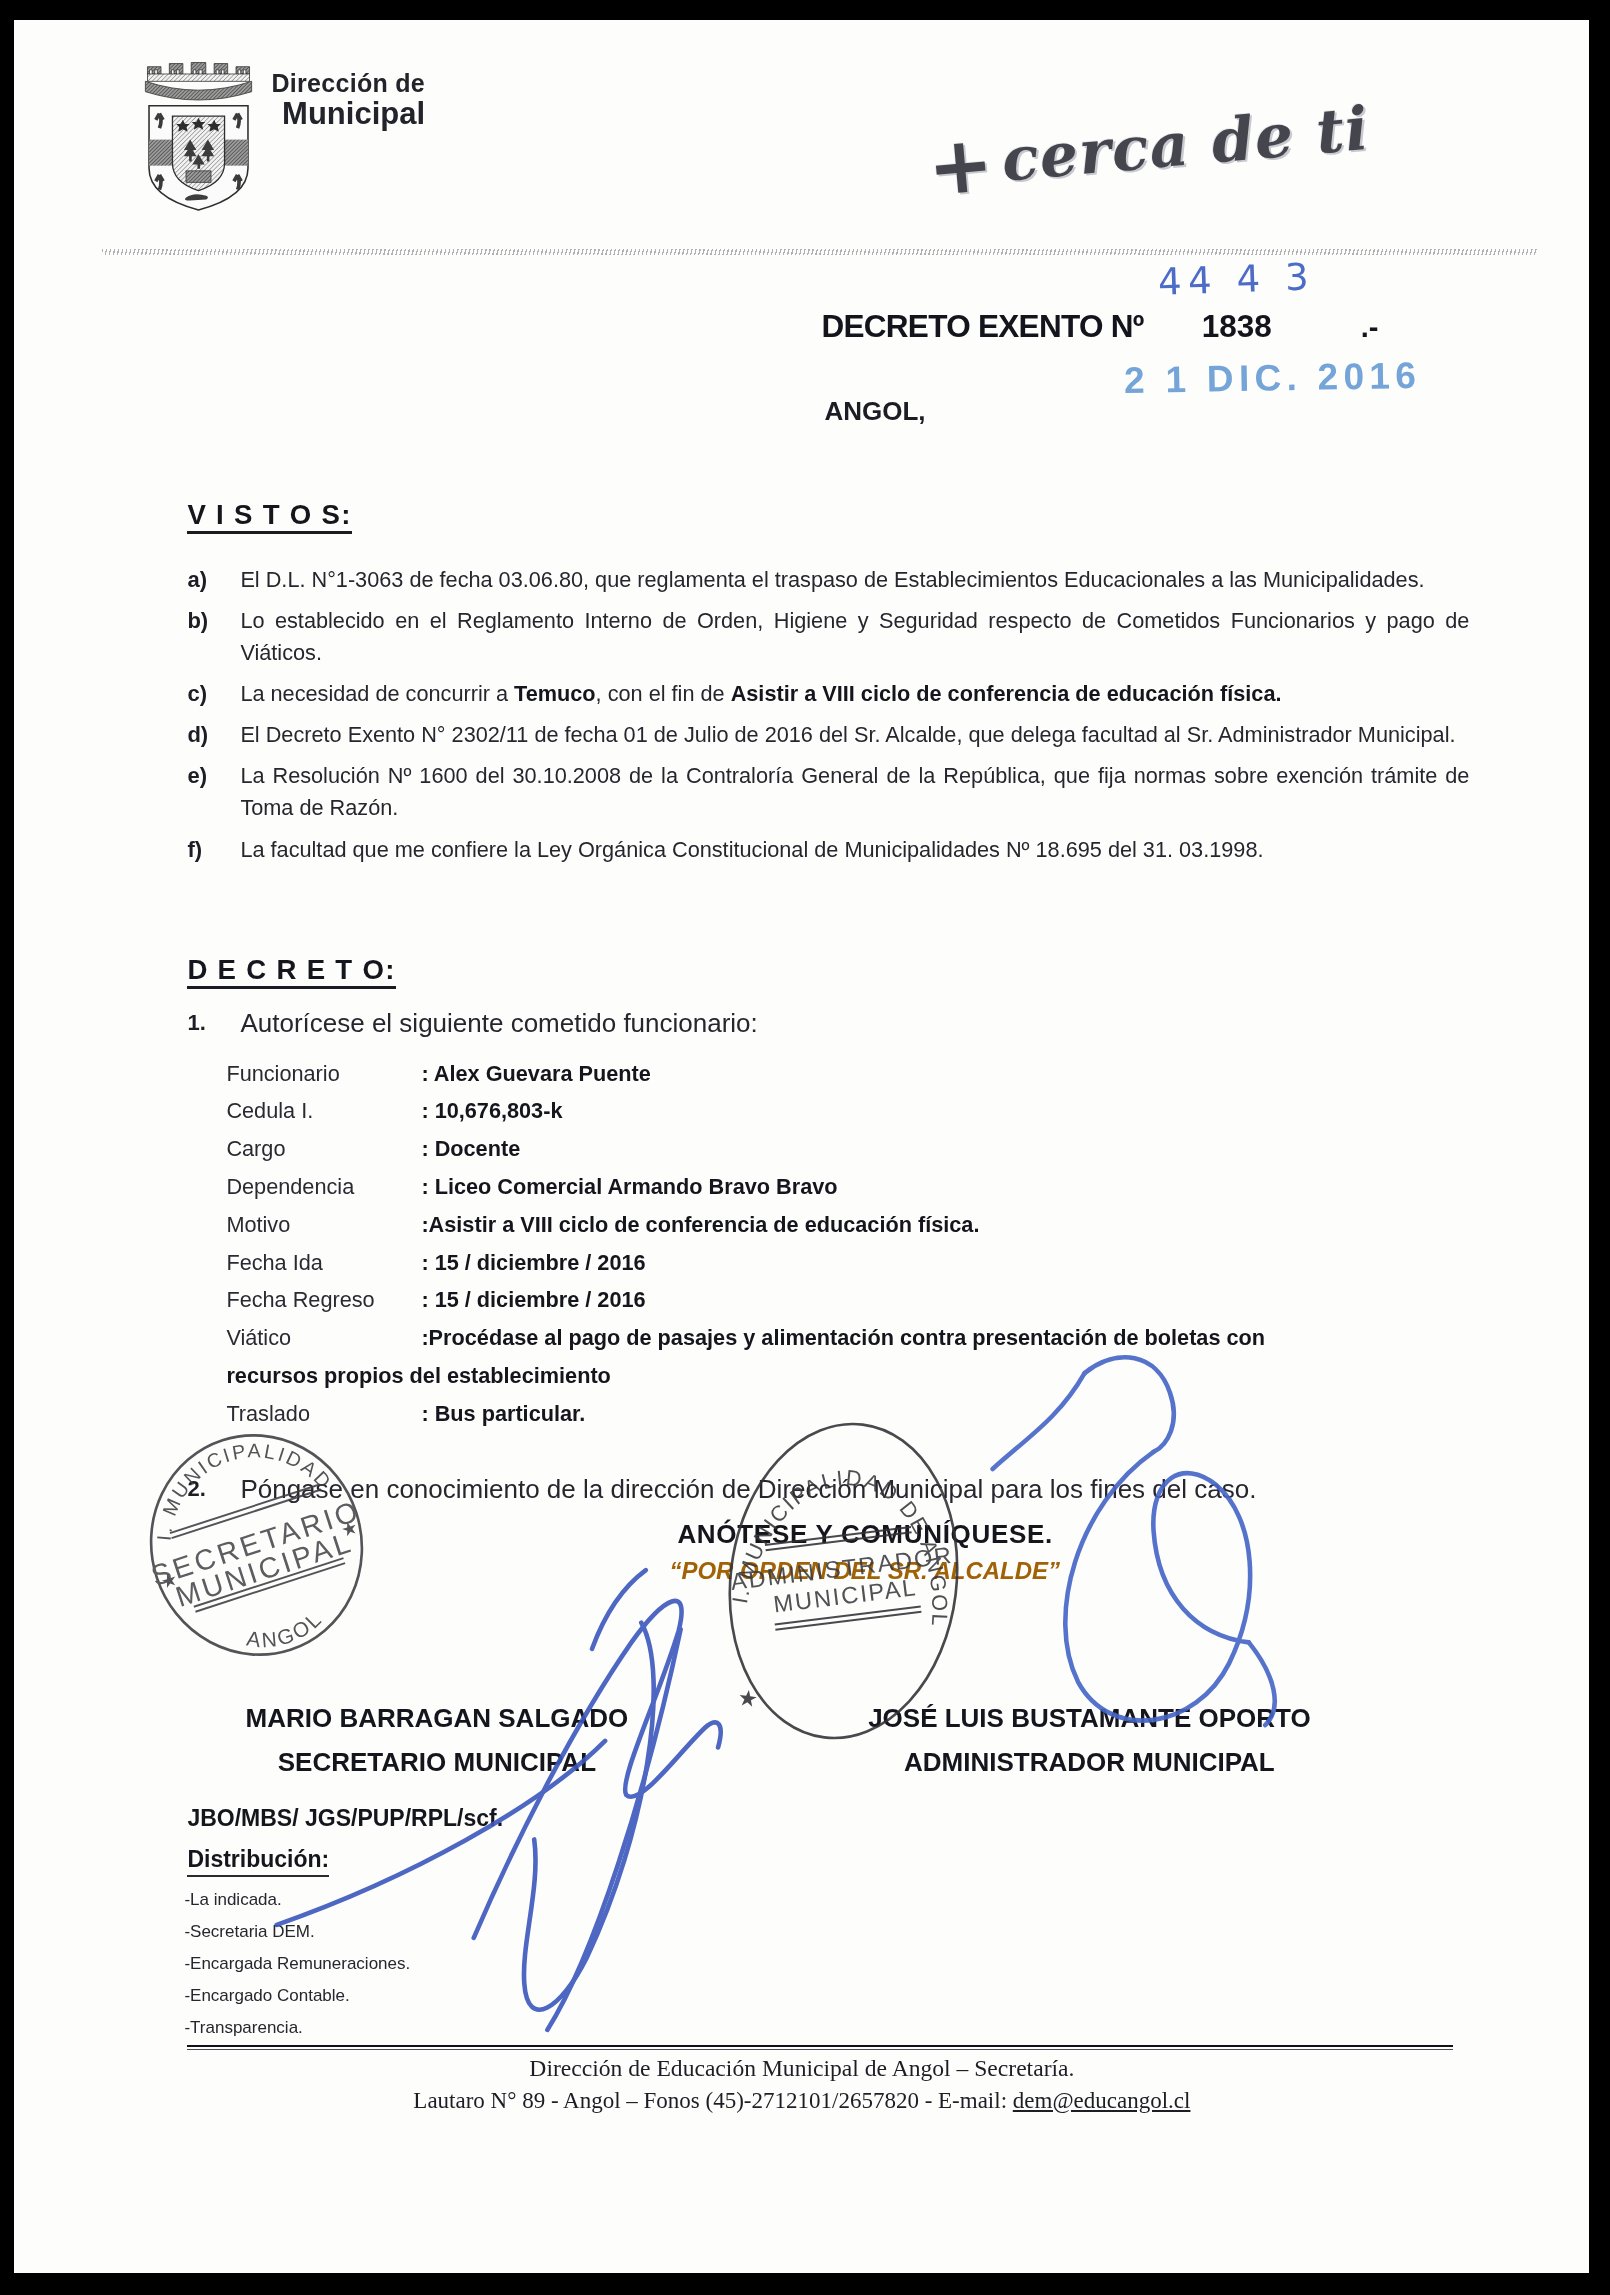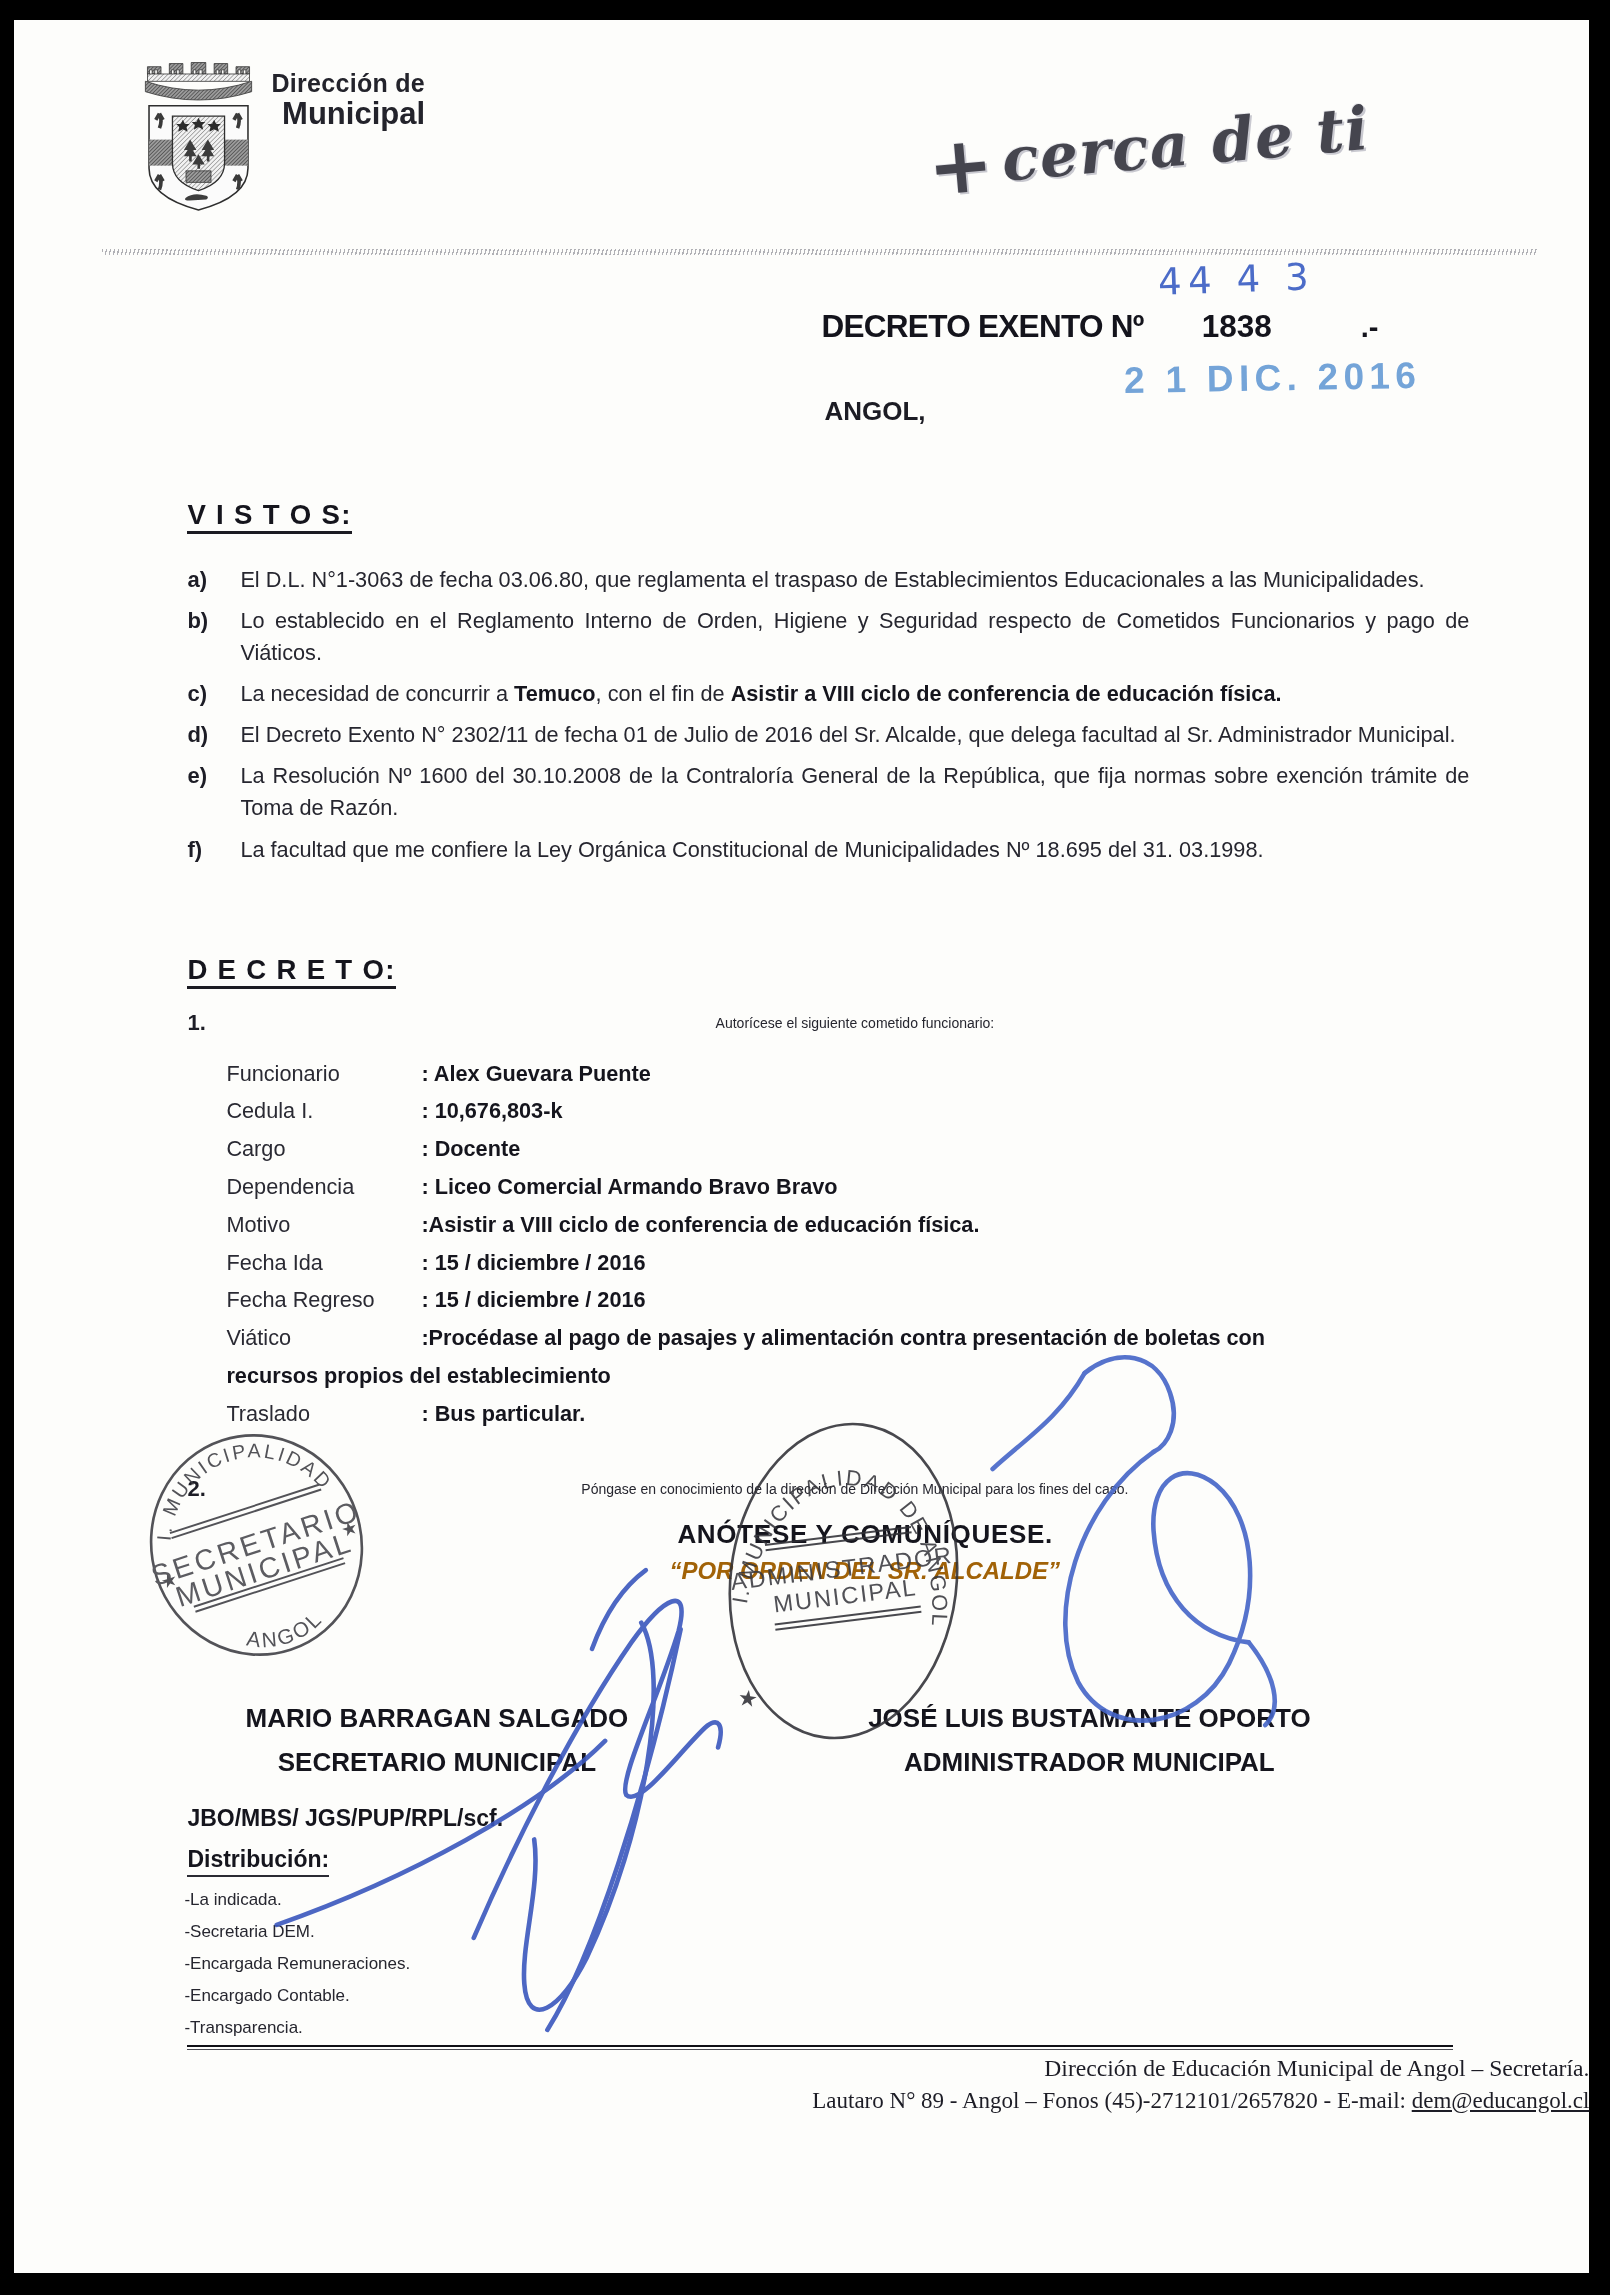--- a/index.html
+++ b/index.html
@@ -39,21 +39,21 @@
   
   .vlist{position:absolute;left:173px;top:544px;width:1282px;}
   .vitem{display:flex;margin-bottom:9.2px;}
   .vlabel{width:53px;flex:none;font-weight:bold;font-size:22px;color:#1d1d26;line-height:32px;}
   .vtext{flex:1;font-size:21.7px;line-height:32px;color:#26262f;text-align:justify;}
   .vtext .b{font-weight:bold;color:#15151d;}
 
   
   .item-row{position:absolute;display:flex;width:1282px;left:173px;}
   .item-row .ilabel{width:53px;flex:none;font-weight:bold;font-size:22px;color:#1d1d26;line-height:32px;}
-  .item-row .itext{flex:1;font-size:14px;line-height:32px;color:#26262f;text-align:center;}
+  .item-row .itext{flex:1;font-size:26px;line-height:32px;color:#26262f;}
   .details{position:absolute;left:212px;top:1041px;width:1245px;}
   .drow{display:flex;line-height:26px;margin-bottom:11.8px;}
   .dlabel{width:195px;flex:none;font-size:21.7px;color:#2a2a33;}
   .dvalue{flex:1;font-size:21.7px;font-weight:bold;color:#15151d;}
   .dvalue.just{text-align:justify;}
   .dcont{font-size:21.7px;font-weight:bold;color:#15151d;line-height:26px;margin-bottom:11.8px;}
 
   
   .anotese{position:absolute;left:663px;top:1499px;font-size:26px;font-weight:bold;color:#15151d;letter-spacing:0.7px;}
   .por-orden{position:absolute;left:655px;top:1537px;font-size:24px;font-weight:bold;font-style:italic;color:#a16207;}
@@ -63,21 +63,21 @@
 
   
   .initials{position:absolute;left:173px;top:1785px;font-size:23px;font-weight:bold;color:#15151d;}
   .dist-head{position:absolute;left:173px;top:1826px;font-size:23px;font-weight:bold;color:#15151d;
              border-bottom:2.6px solid #2a2a33;padding-bottom:2px;}
   .dist-list{position:absolute;left:170px;top:1864px;font-size:17px;color:#26262f;line-height:32px;}
 
   
   .footer-rule{position:absolute;left:173px;top:2025px;width:1266px;height:2px;
                border-top:2px solid #101016;border-bottom:0.7px solid #4a4a52;}
-  .foot{position:absolute;left:0;width:1575px;text-align:right;
+  .foot{position:absolute;left:0;width:1575px;text-align:center;
         font-family:"Liberation Serif",serif;color:#1d1d26;}
   .foot1{top:2035px;font-size:23.6px;}
   .foot2{top:2068px;font-size:23px;}
   .foot2 .email{text-decoration:underline;}
 
   
   .overlay{position:absolute;left:0;top:0;pointer-events:none;}
   .stamp{opacity:.88;}
 </style>
 </head>

